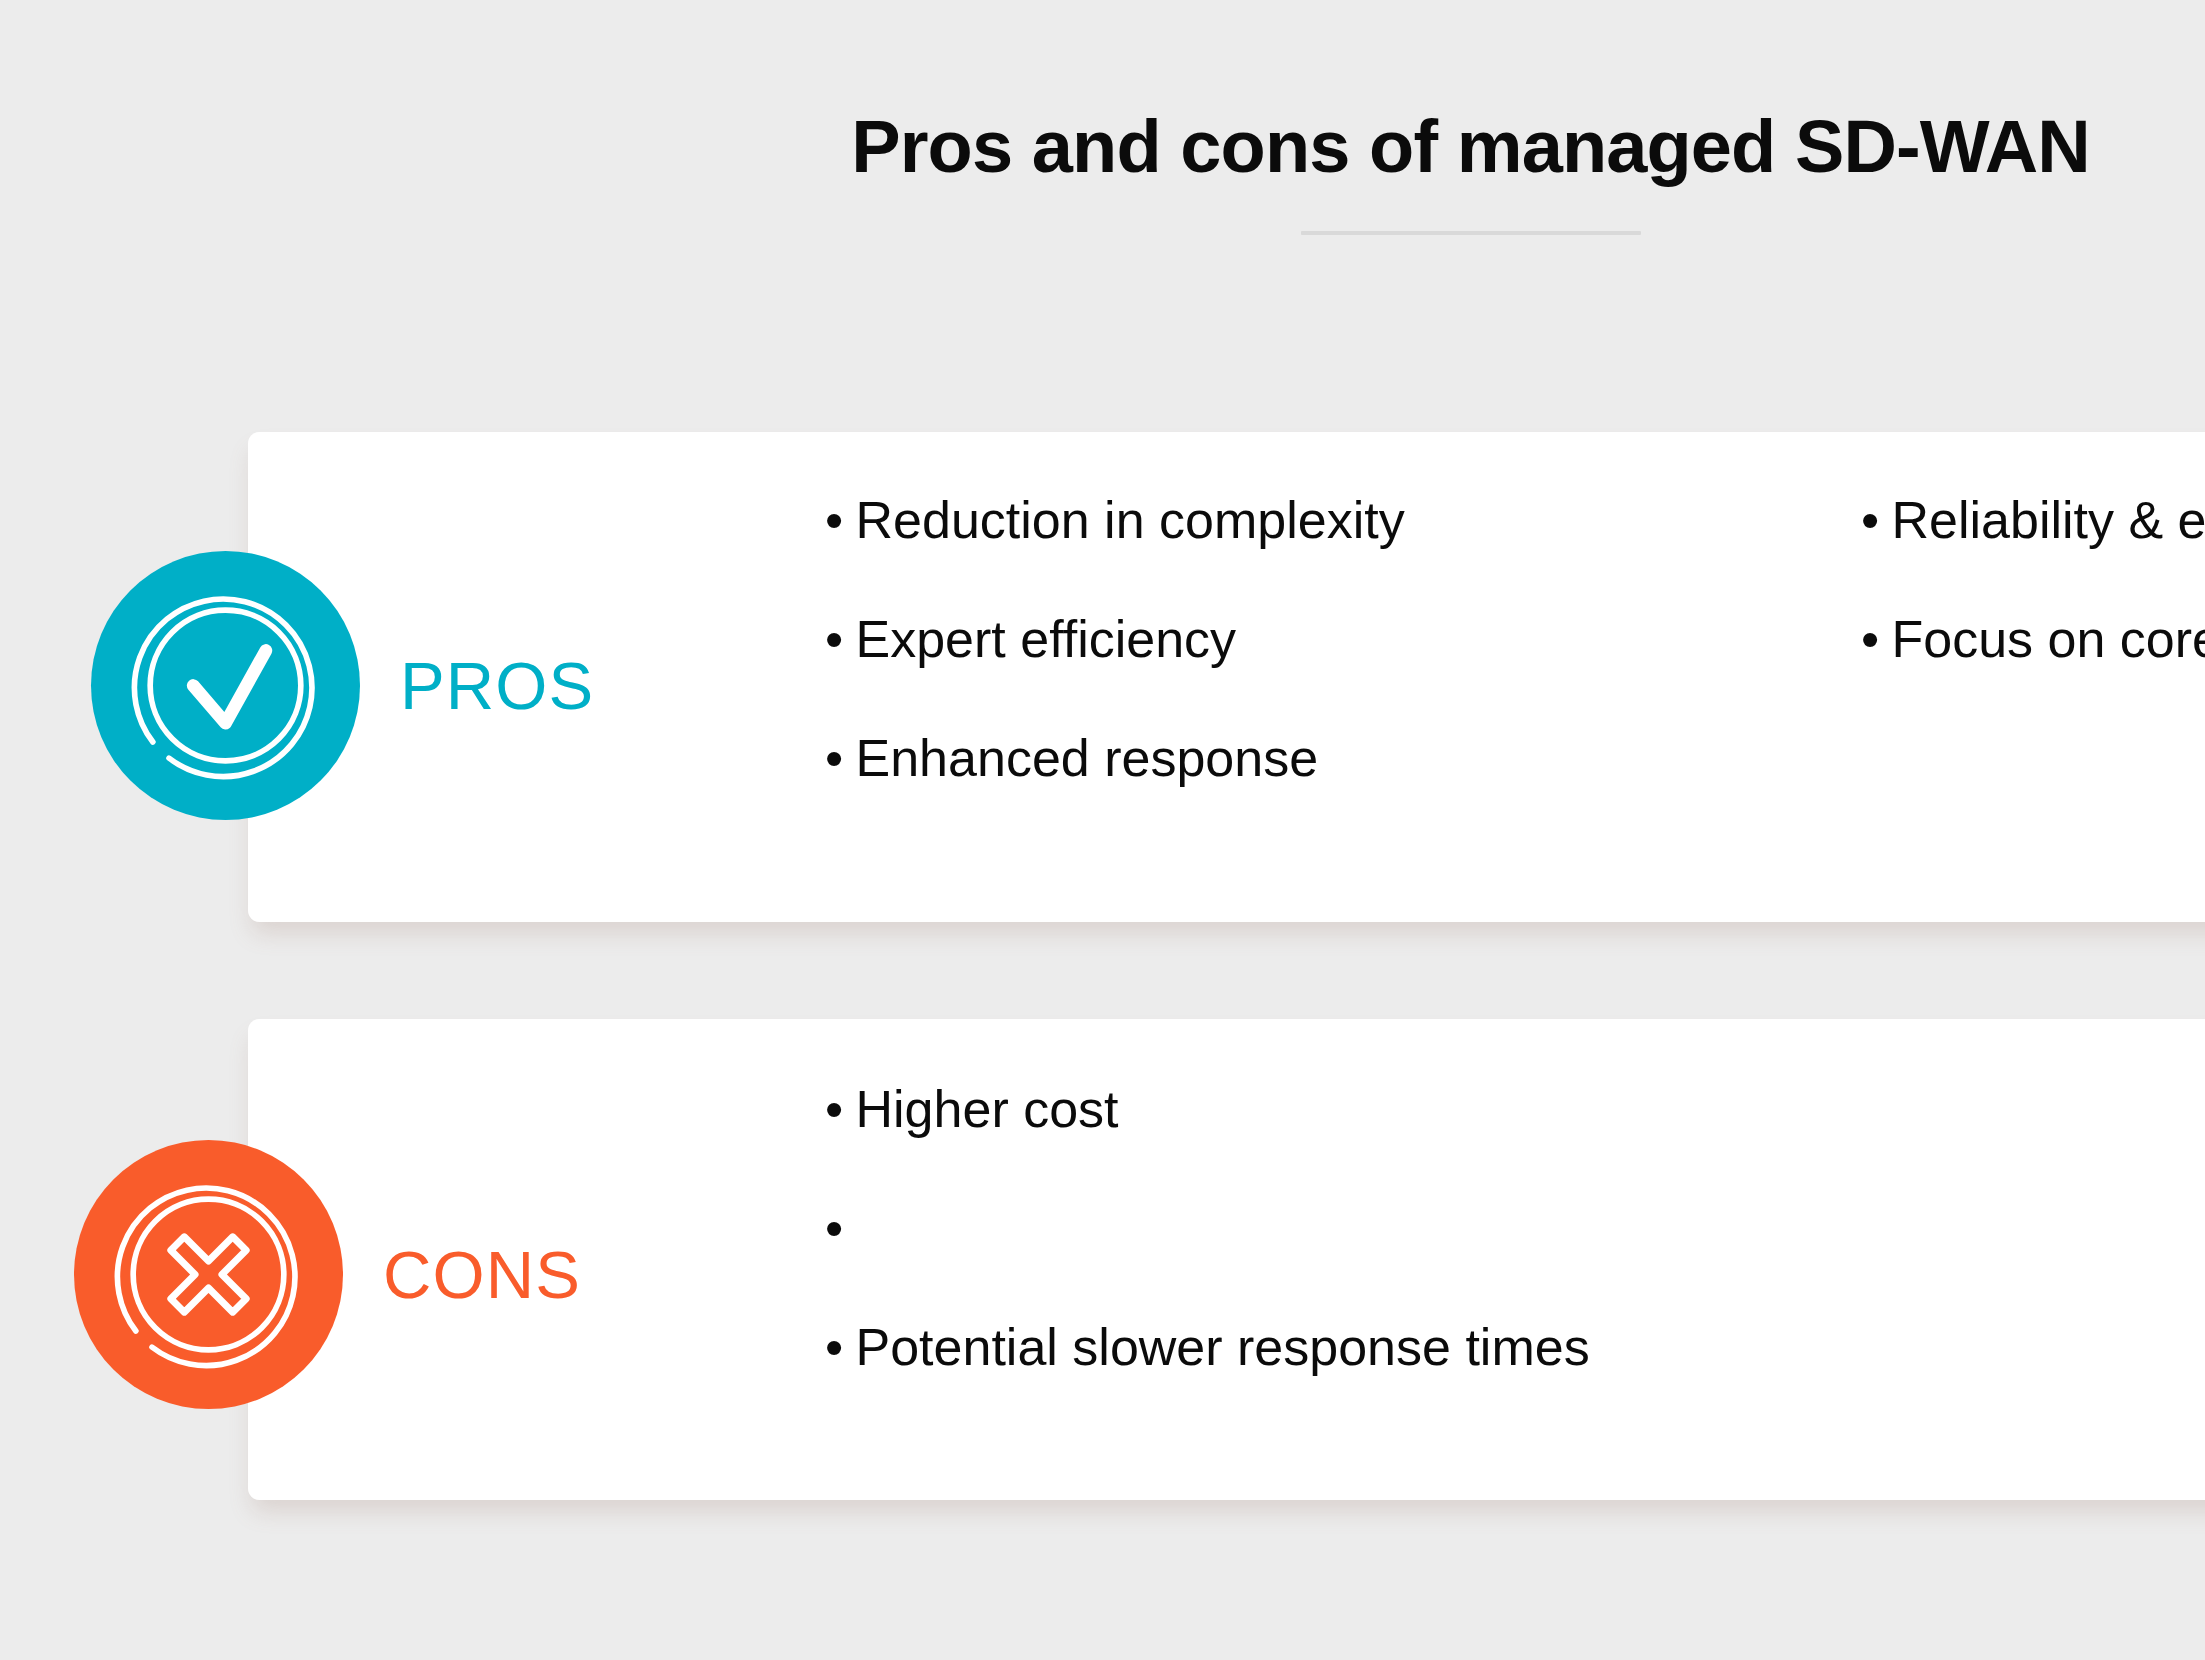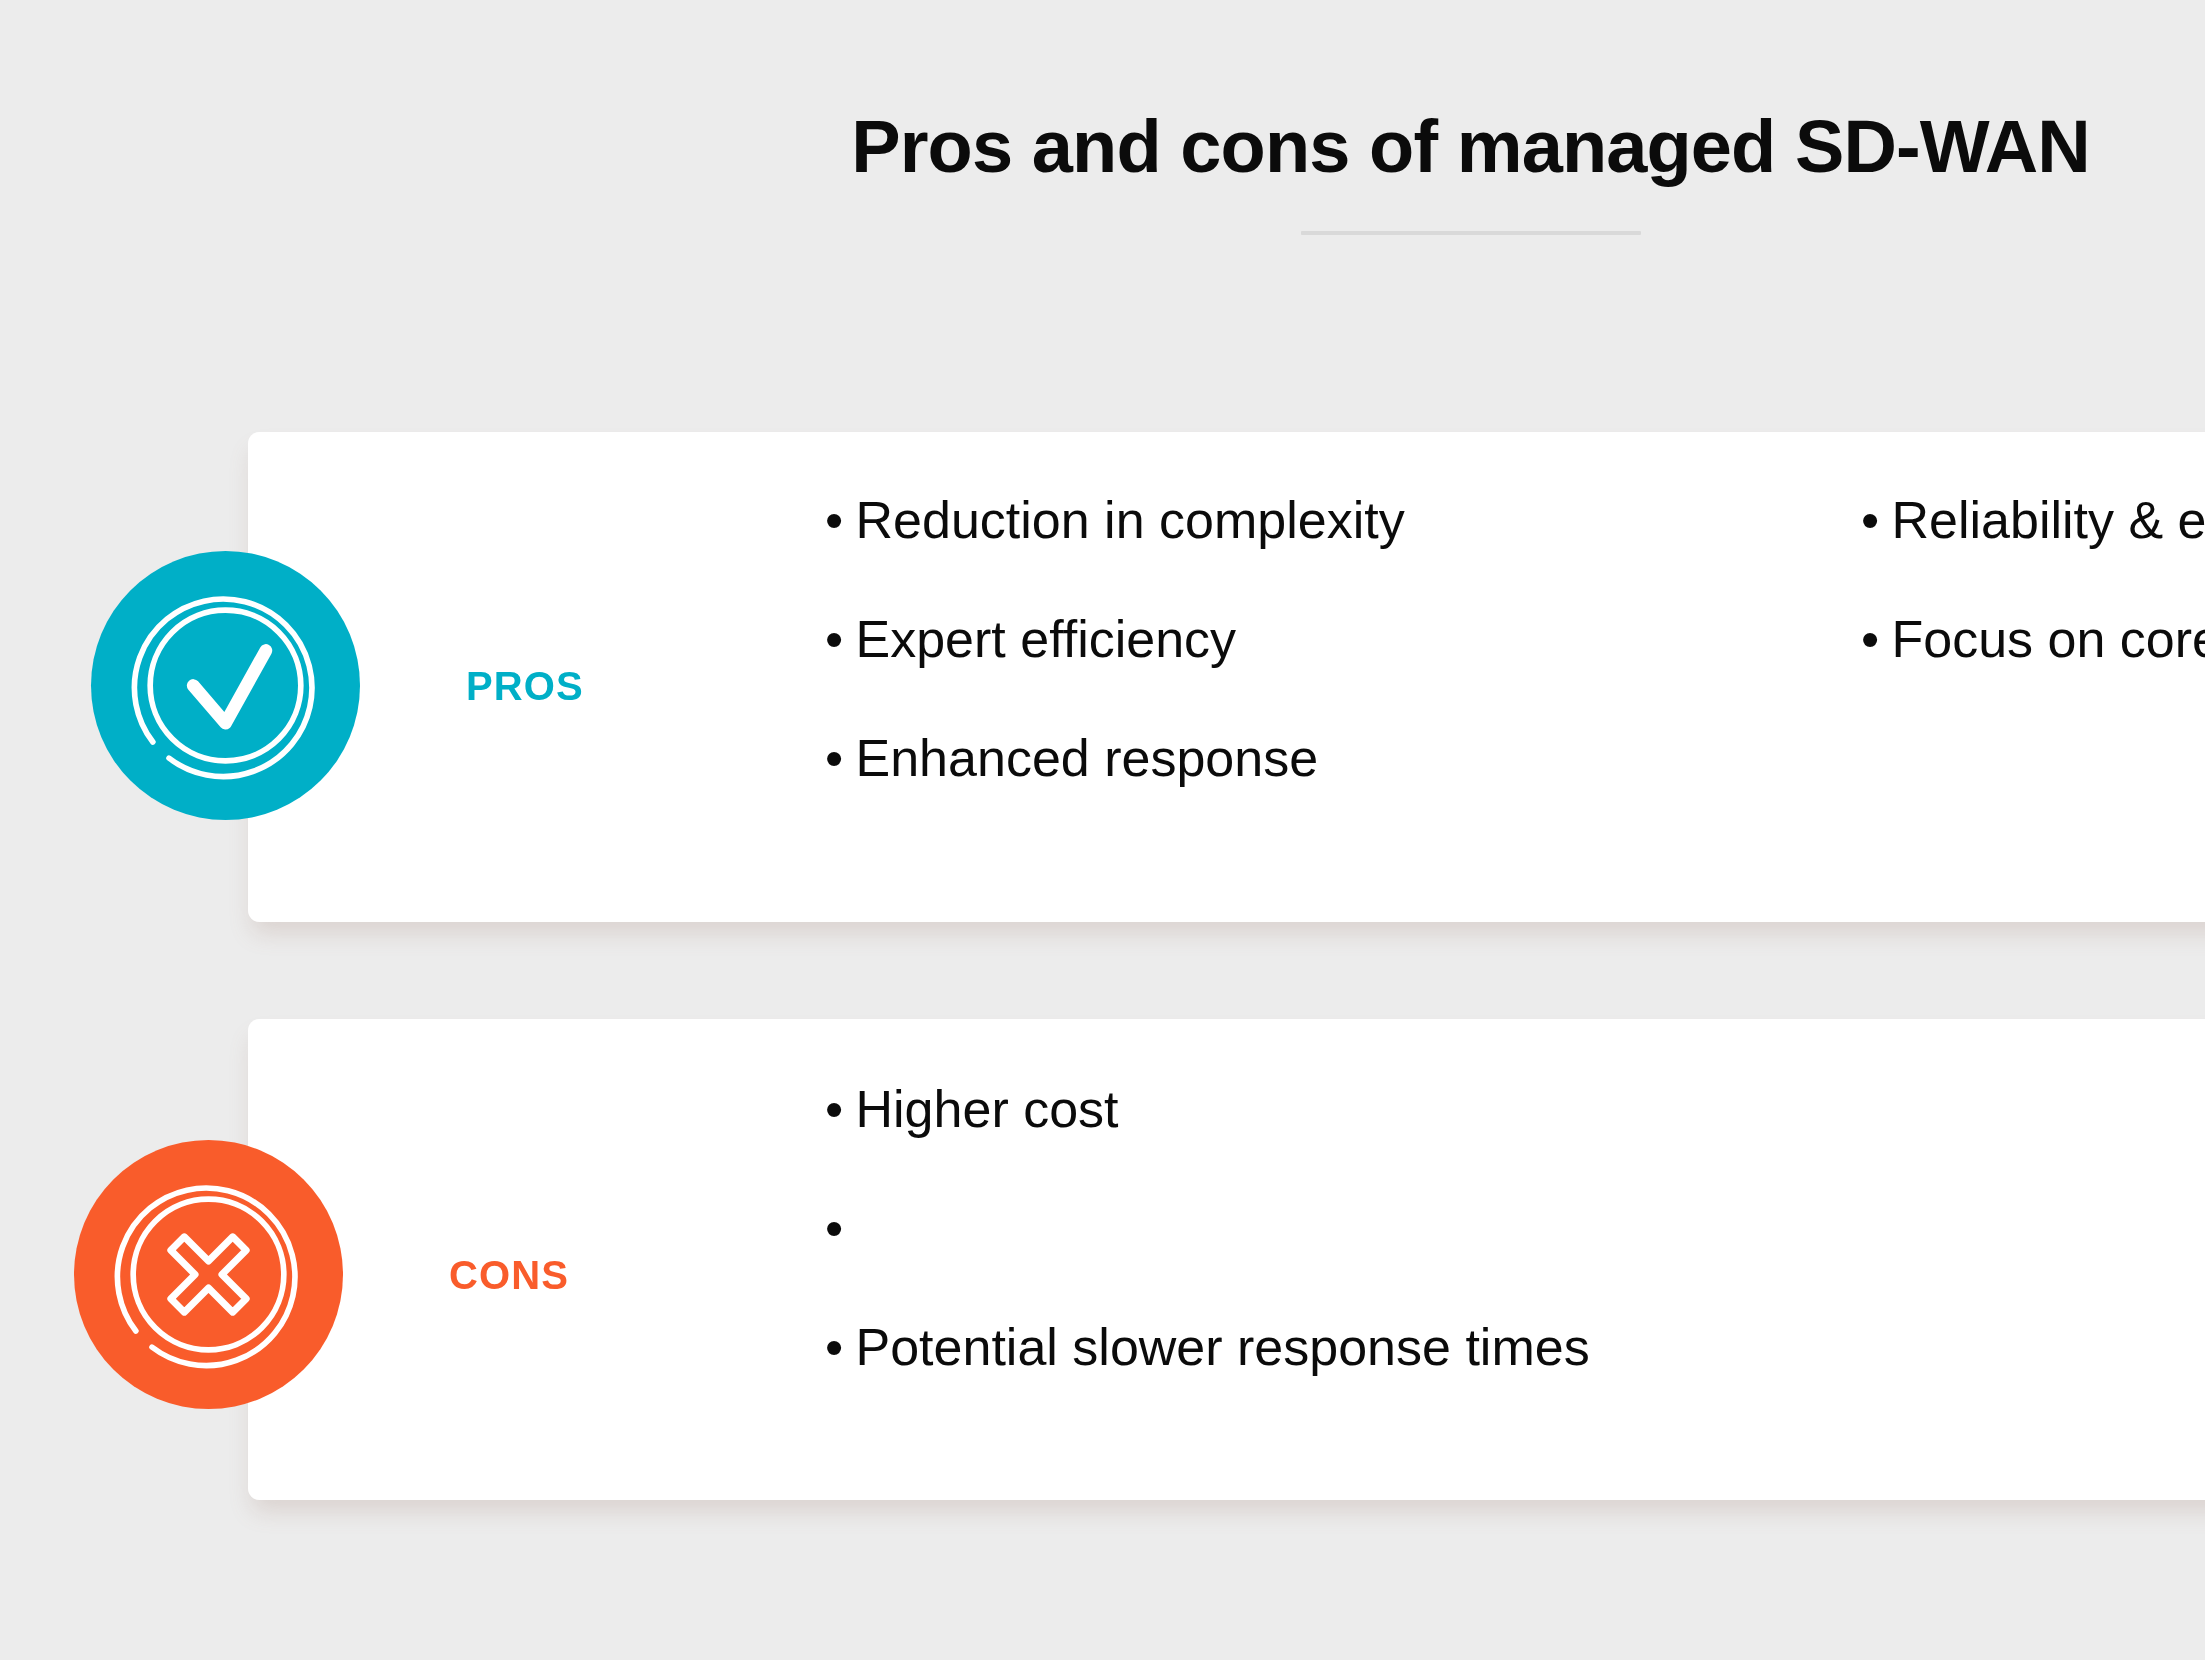--- a/index.html
+++ b/index.html
@@ -80,24 +80,24 @@
   .badge-circle.teal { background: #00AFC7; }
   .badge-circle.orange { background: #F95C2B; }
 
   .badge-circle svg {
     width: 269px;
     height: 269px;
     display: block;
   }
 
   .badge-label {
-    font-size: 40px;
-    font-weight: bold;
+    font-size: 67px;
+    font-weight: normal;
     letter-spacing: 1.1px;
-    margin-left: 106px;
+    margin-left: 40px;
     line-height: 1;
     white-space: nowrap;
   }
   .badge-label.teal { color: #00AFC7; }
   .badge-label.orange { color: #F95C2B; }
 
   
   .bullets {
     position: absolute;
     display: flex;

